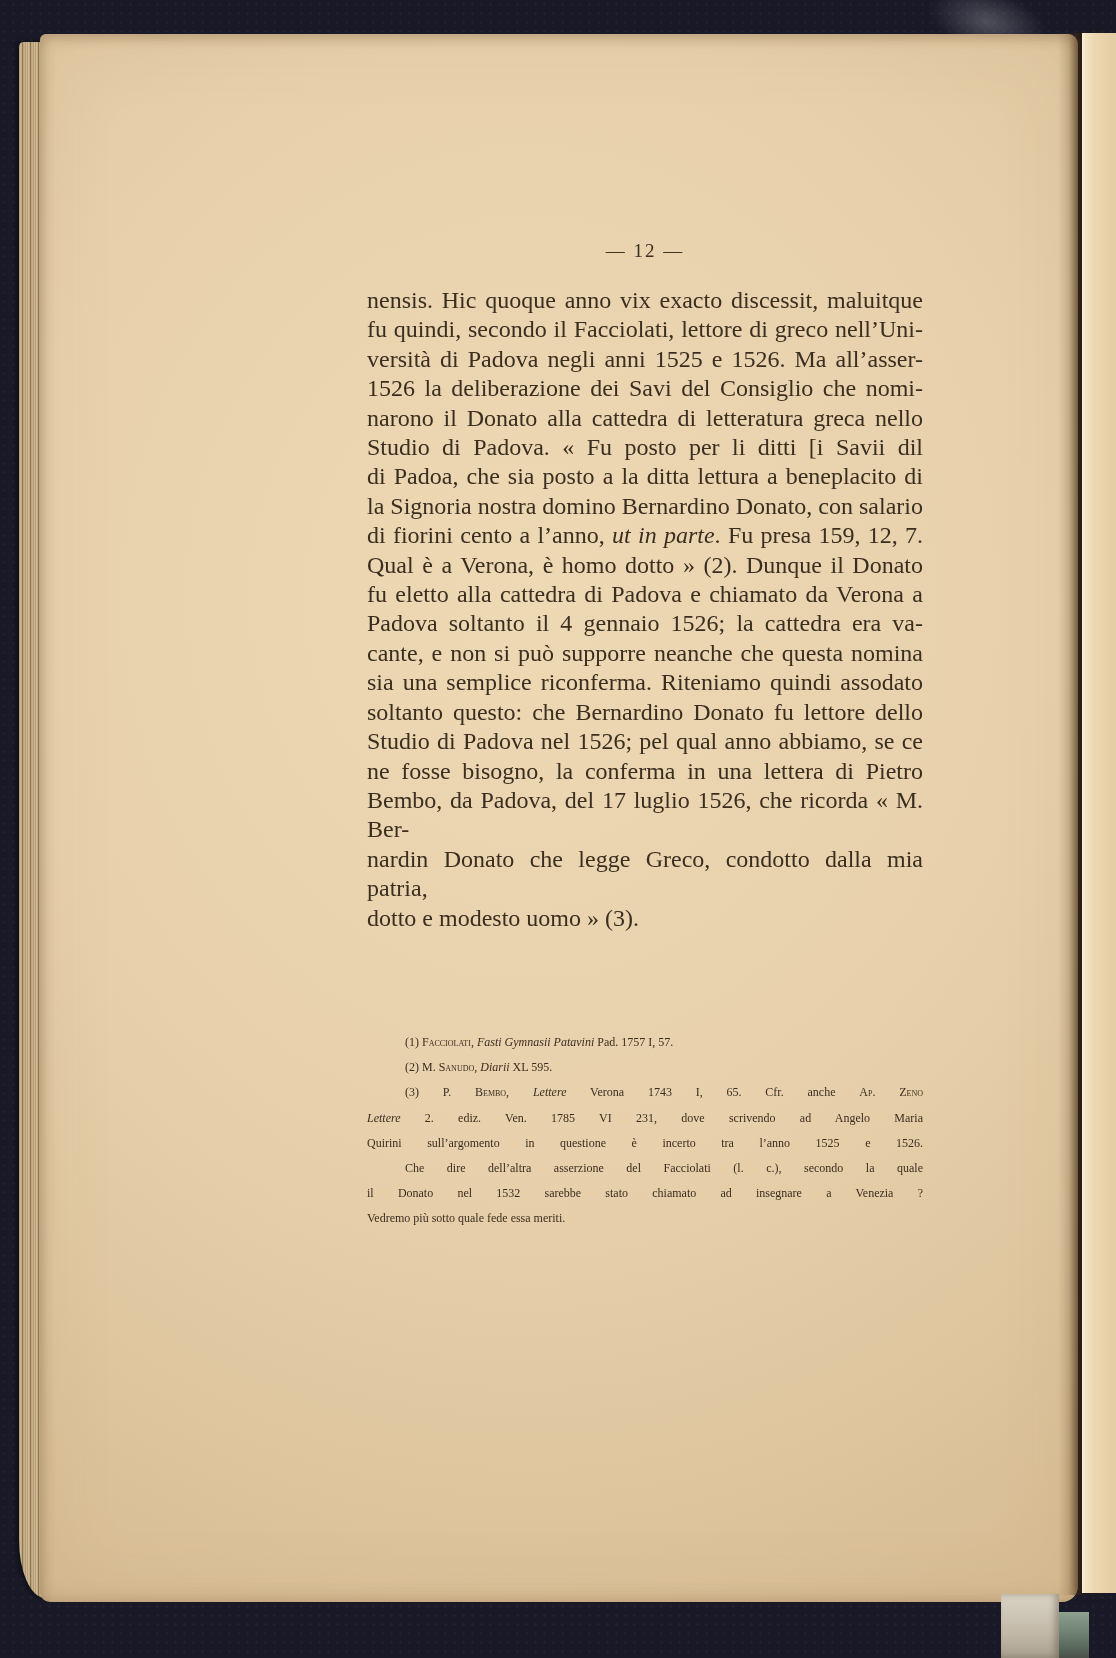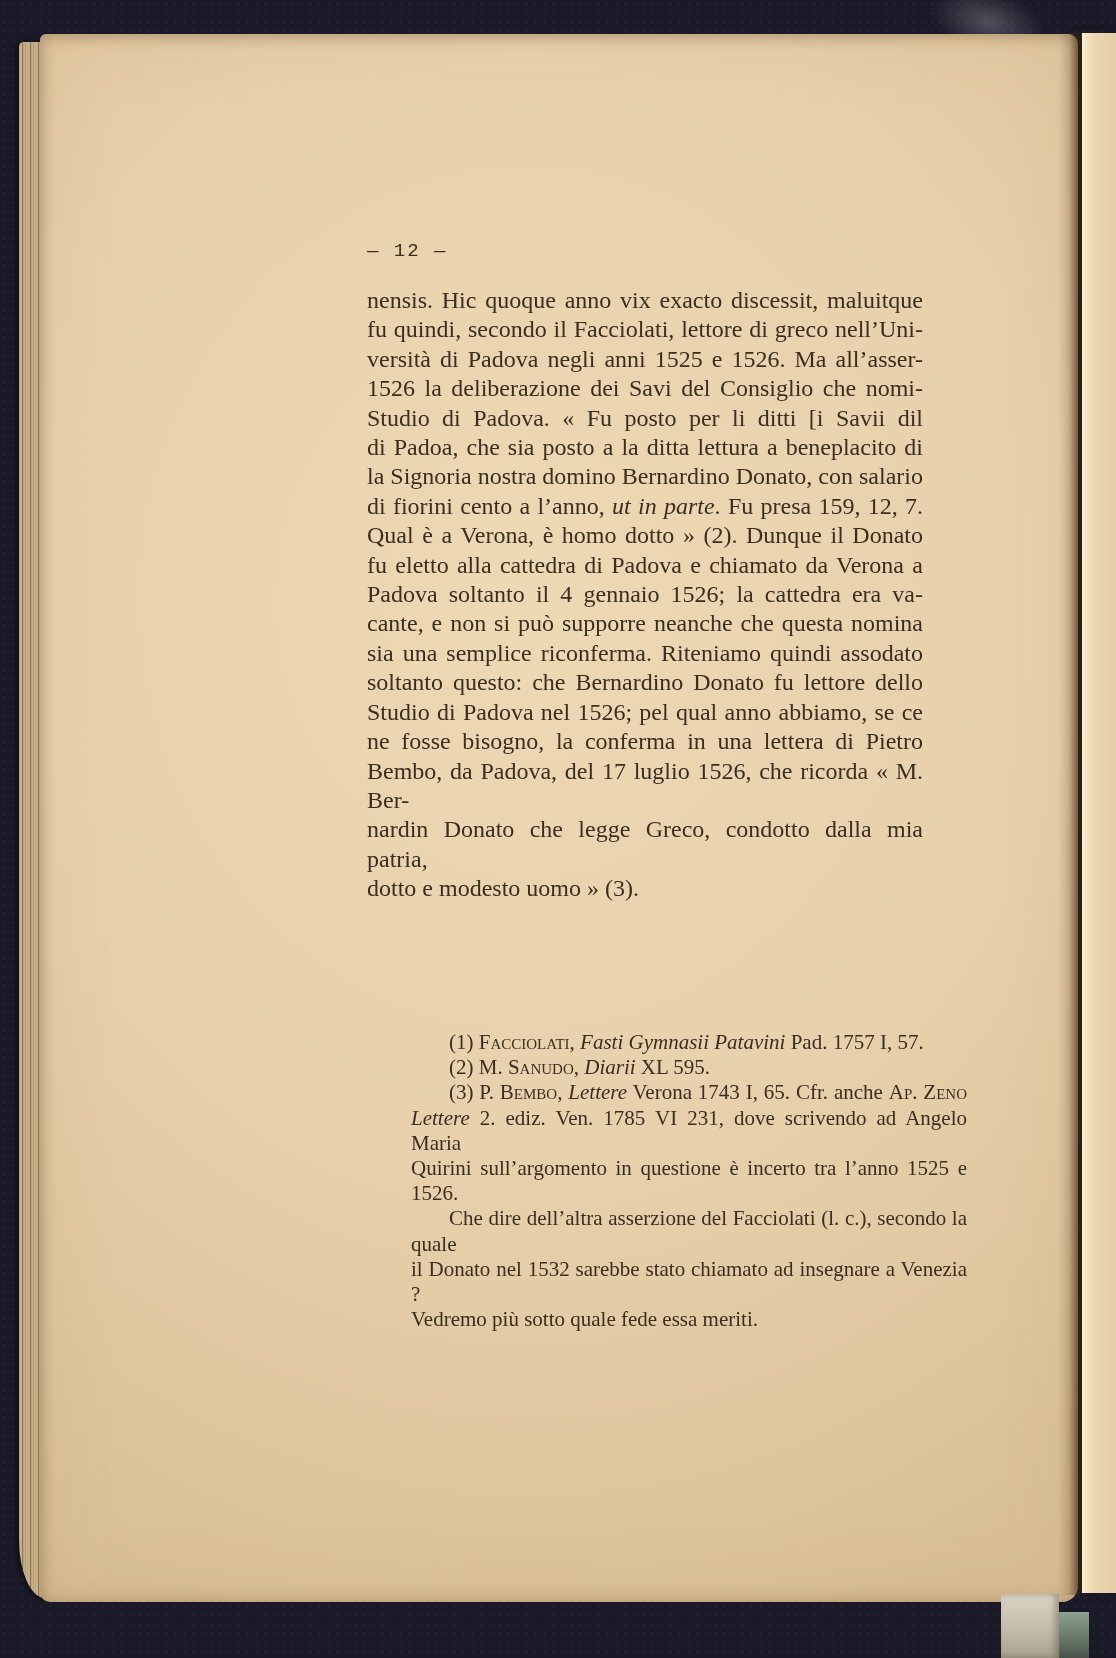--- a/index.html
+++ b/index.html
@@ -71,29 +71,29 @@
     position:absolute;left:1059px;top:1612px;width:30px;height:46px;
     background:linear-gradient(180deg,#8da18f 0%,#5e6f62 70%,#4a5149 100%);
   }
   
   .text-col{
     position:absolute;left:327px;top:0;width:556px;height:100%;
     color:var(--ink);
   }
   .pageno{
     position:absolute;left:0;top:206px;width:556px;
-    font-size:19px;letter-spacing:2px;color:var(--ink);font-family:Liberation Mono, monospace;
+    text-align:center;font-size:19px;letter-spacing:2px;color:var(--ink);
   }
   .body-text{
     position:absolute;left:0;top:252px;width:556px;
     font-size:24px;line-height:29.4px;
   }
   .footnotes{
     position:absolute;left:0;top:996px;width:556px;
-    font-size:21px;line-height:25.2px;margin-left:44px;
+    font-size:12px;line-height:25.2px;
   }
   .line{text-align:justify;text-align-last:justify;white-space:normal;}
   .line.noj{text-align-last:auto;}
   .line.ind{text-indent:38px;}
   .it{font-style:italic;}
   .sc{font-variant:small-caps;}
 </style>
 </head>
 <body>
 
@@ -102,20 +102,21 @@
   <div class="reflection"></div>
 
   <div class="page">
     <div class="text-col">
       <div class="pageno">— 12 —</div>
       <div class="body-text" id="body-text">
           <div class="line"><span>nensis. Hic quoque anno vix exacto discessit, maluitque</span></div>
           <div class="line"><span>fu quindi, secondo il Facciolati, lettore di greco nell’Uni-</span></div>
           <div class="line"><span>versità di Padova negli anni 1525 e 1526. Ma all’asser-</span></div>
           <div class="line"><span>1526 la deliberazione dei Savi del Consiglio che nomi-</span></div>
+          <div class="line"><span>narono il Donato alla cattedra di letteratura greca nello</span></div>
           <div class="line"><span>Studio di Padova. « Fu posto per li ditti [i Savii dil</span></div>
           <div class="line"><span>di Padoa, che sia posto a la ditta lettura a beneplacito di</span></div>
           <div class="line"><span>la Signoria nostra domino Bernardino Donato, con salario</span></div>
           <div class="line"><span>di fiorini cento a l’anno, </span><span class="it">ut in parte</span><span>. Fu presa 159, 12, 7.</span></div>
           <div class="line"><span>Qual è a Verona, è homo dotto » (2). Dunque il Donato</span></div>
           <div class="line"><span>fu eletto alla cattedra di Padova e chiamato da Verona a</span></div>
           <div class="line"><span>Padova soltanto il 4 gennaio 1526; la cattedra era va-</span></div>
           <div class="line"><span>cante, e non si può supporre neanche che questa nomina</span></div>
           <div class="line"><span>sia una semplice riconferma. Riteniamo quindi assodato</span></div>
           <div class="line"><span>soltanto questo: che Bernardino Donato fu lettore dello</span></div>

